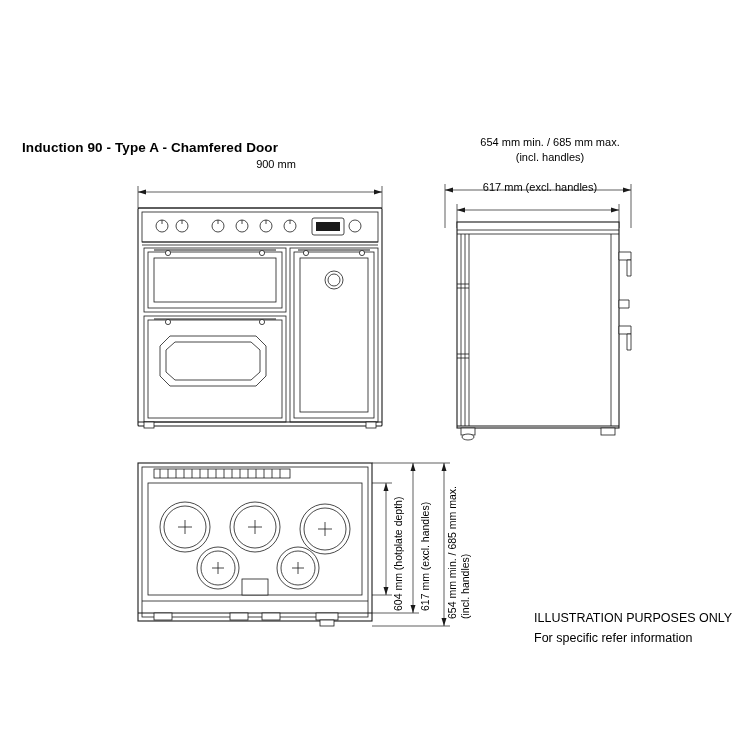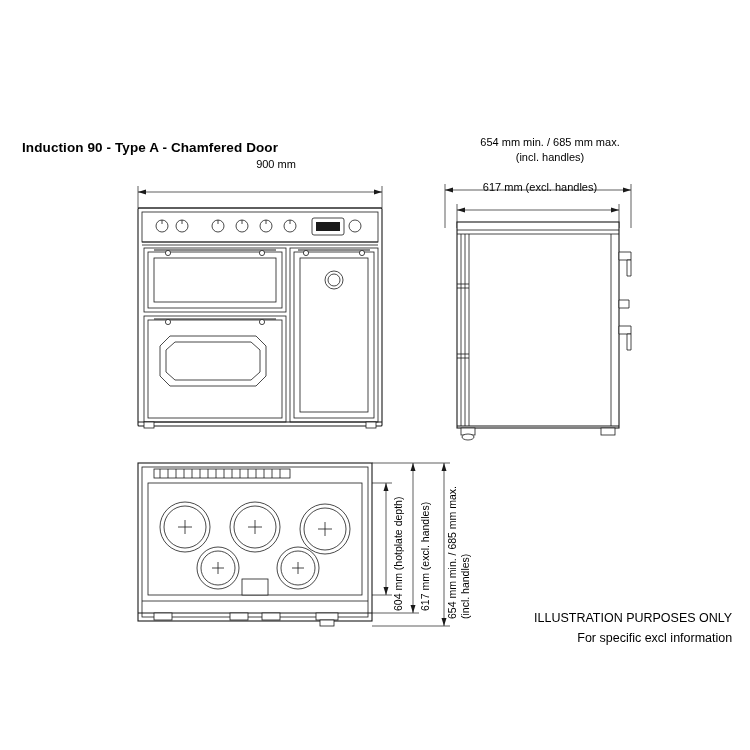--- a/index.html
+++ b/index.html
@@ -47,21 +47,21 @@
     line-height: 12px;
   }
 
   .note {
     left: 534px;
     top: 585px;
     font-size: 12.5px;
     line-height: 20px;
     white-space: nowrap;
   }
-  .note div { text-align: right; }
+  .note div { }
 
   svg { display: block; }
   .ln { stroke: #1a1a1a; fill: none; }
   .thin { stroke-width: 0.8; }
   .med { stroke-width: 1.1; }
   .dimline { stroke: #1a1a1a; stroke-width: 0.7; fill: none; }
   .fillw { fill: #ffffff; }
   .fillk { fill: #1a1a1a; }
 </style>
 </head>
@@ -77,21 +77,21 @@
   <div class="abs dim-label" style="left:440px; top:127px; width:220px;">(incl. handles)</div>
   <div class="abs dim-label" style="left:440px; top:157px; width:200px;">617 mm (excl. handles)</div>
 
   <div class="abs vert" style="left:392px; top:588px;">604 mm (hotplate depth)</div>
   <div class="abs vert" style="left:419px; top:588px;">617 mm (excl. handles)</div>
   <div class="abs vert" style="left:446px; top:596px;">654 mm min. / 685 mm max.</div>
   <div class="abs vert" style="left:459px; top:596px;">(incl. handles)</div>
 
   <div class="abs note">
     <div>ILLUSTRATION PURPOSES ONLY</div>
-    <div>For specific excl information</div>
+    <div>For specific refer information</div>
   </div>
 
   <svg class="abs" style="left:130px; top:155px;" width="260" height="260" viewBox="0 0 260 260">
 
     <g>
       <line class="dimline" x1="8" y1="14" x2="252" y2="14"></line>
       <path class="fillk" d="M8,14 L16,11.5 L16,16.5 Z"></path>
       <path class="fillk" d="M252,14 L244,11.5 L244,16.5 Z"></path>
       <line class="dimline" x1="8" y1="8" x2="8" y2="30"></line>
       <line class="dimline" x1="252" y1="8" x2="252" y2="30"></line>

